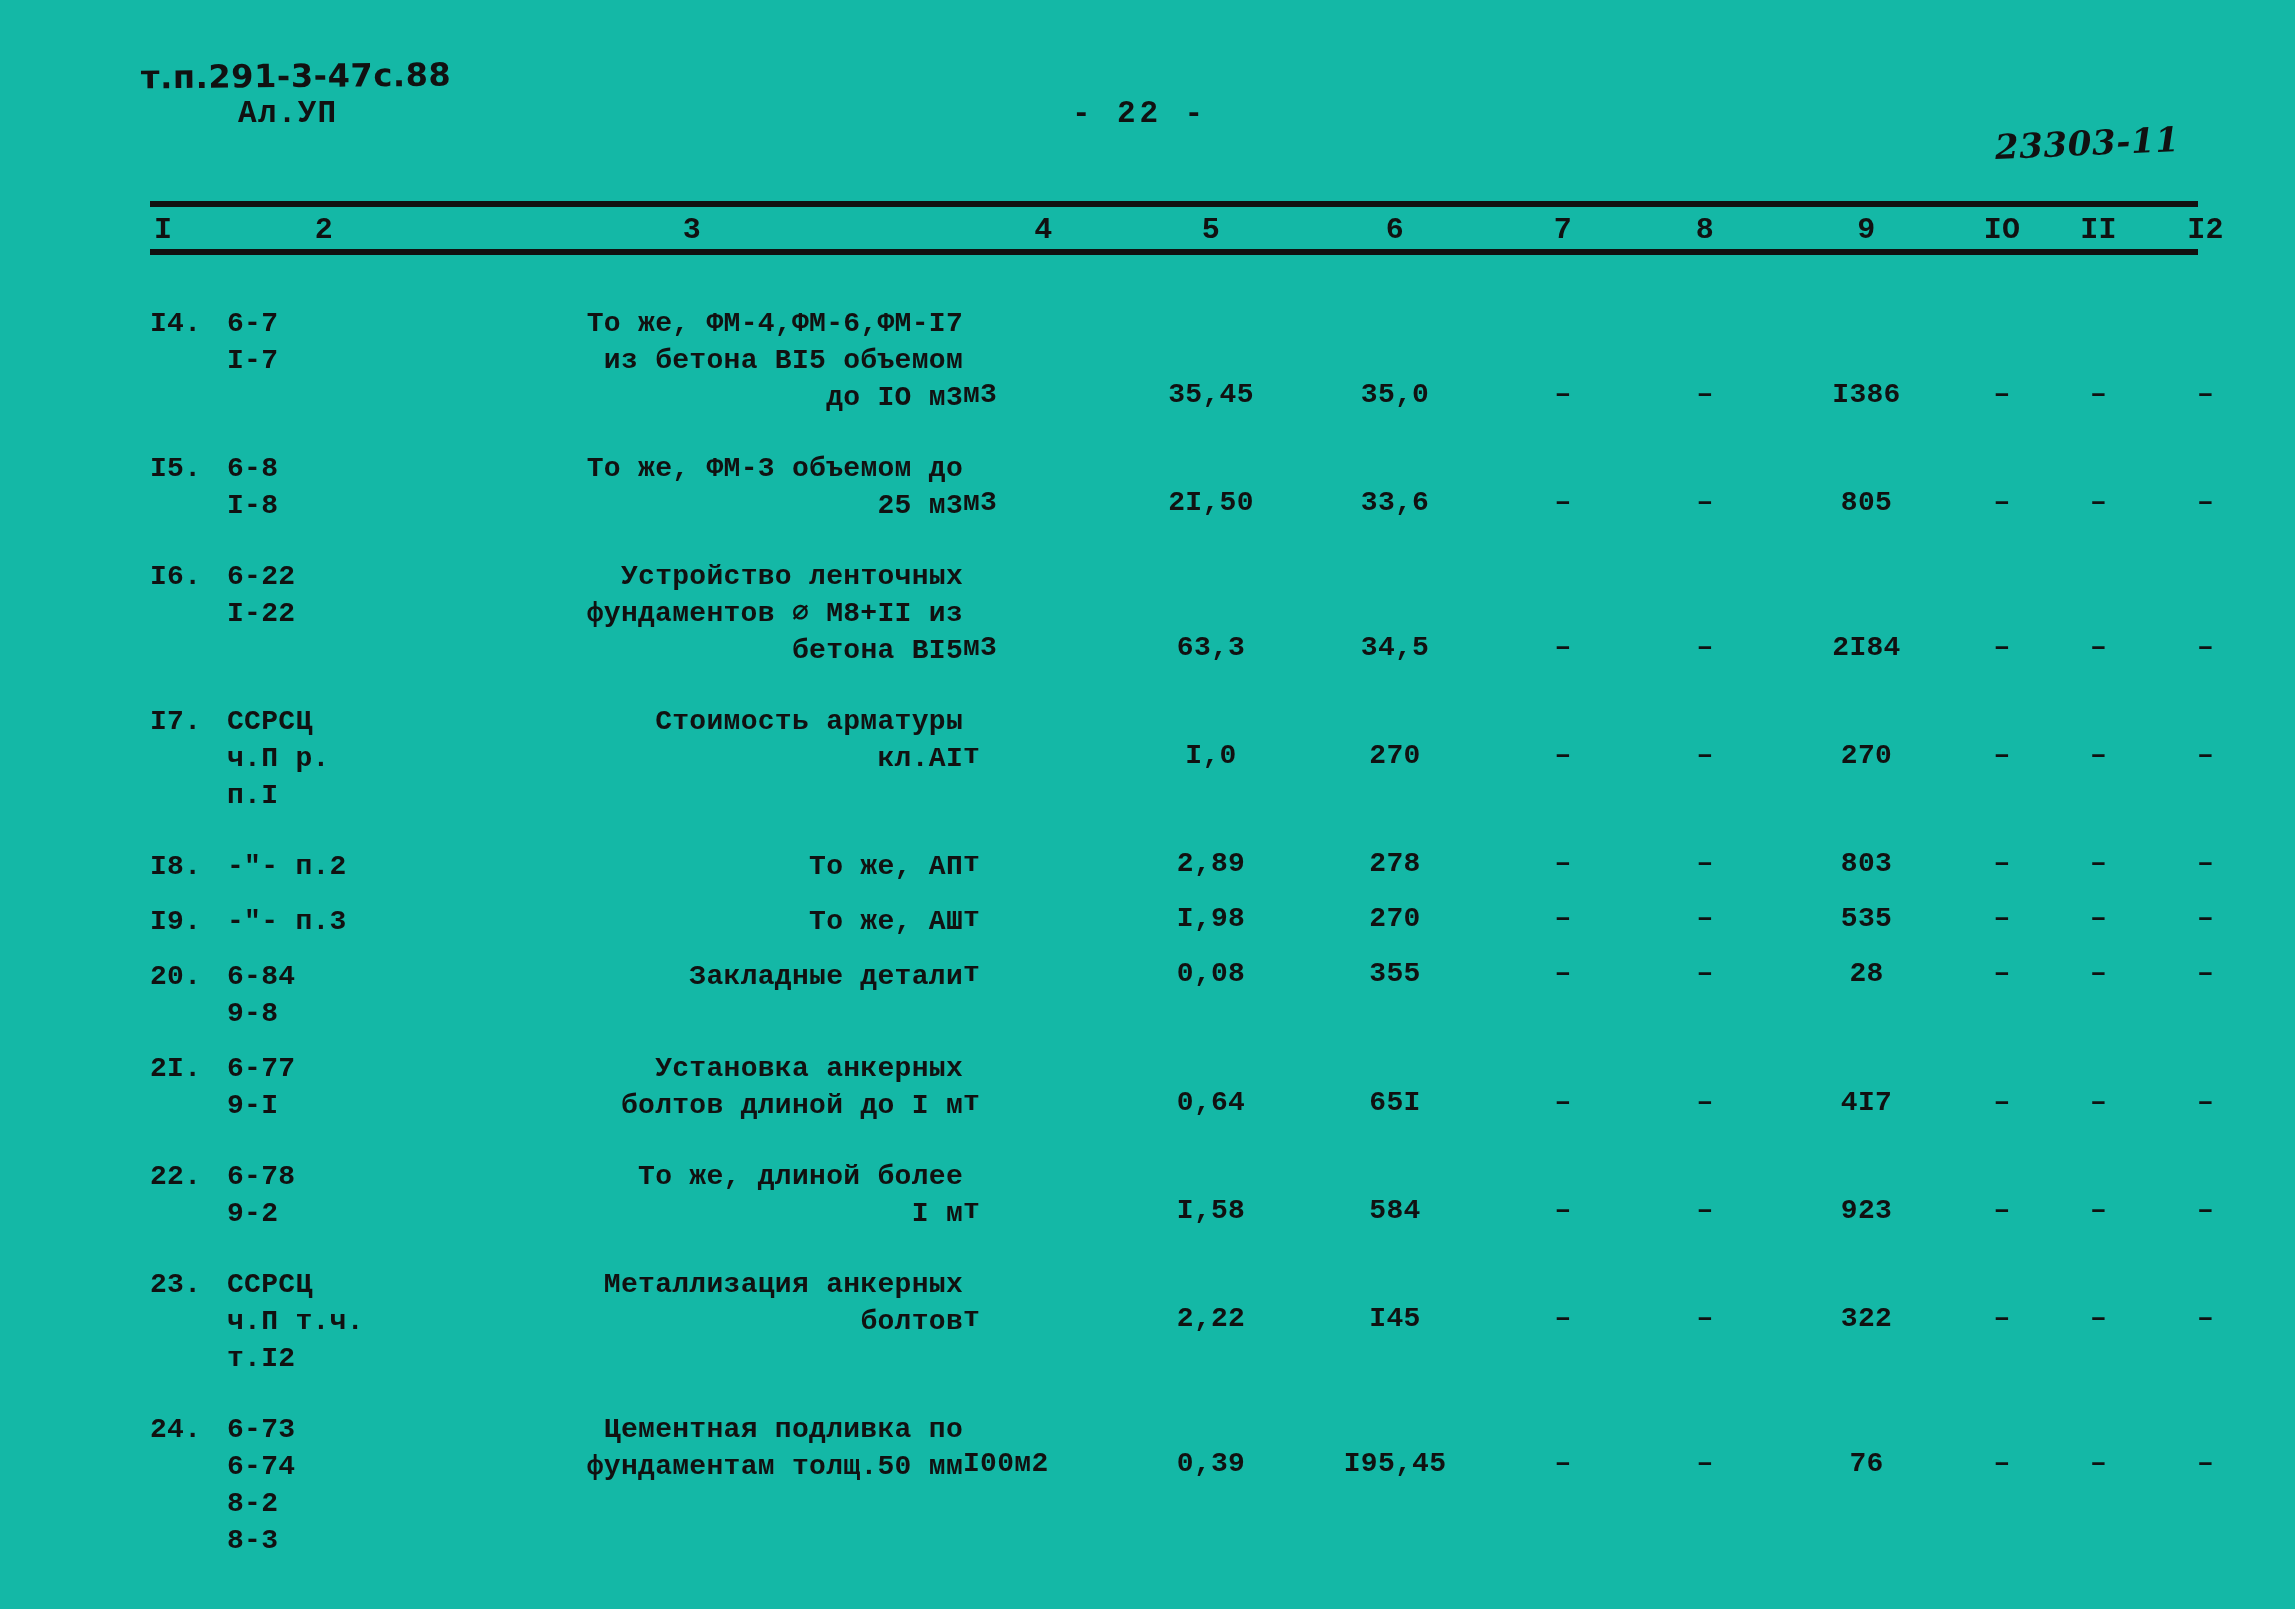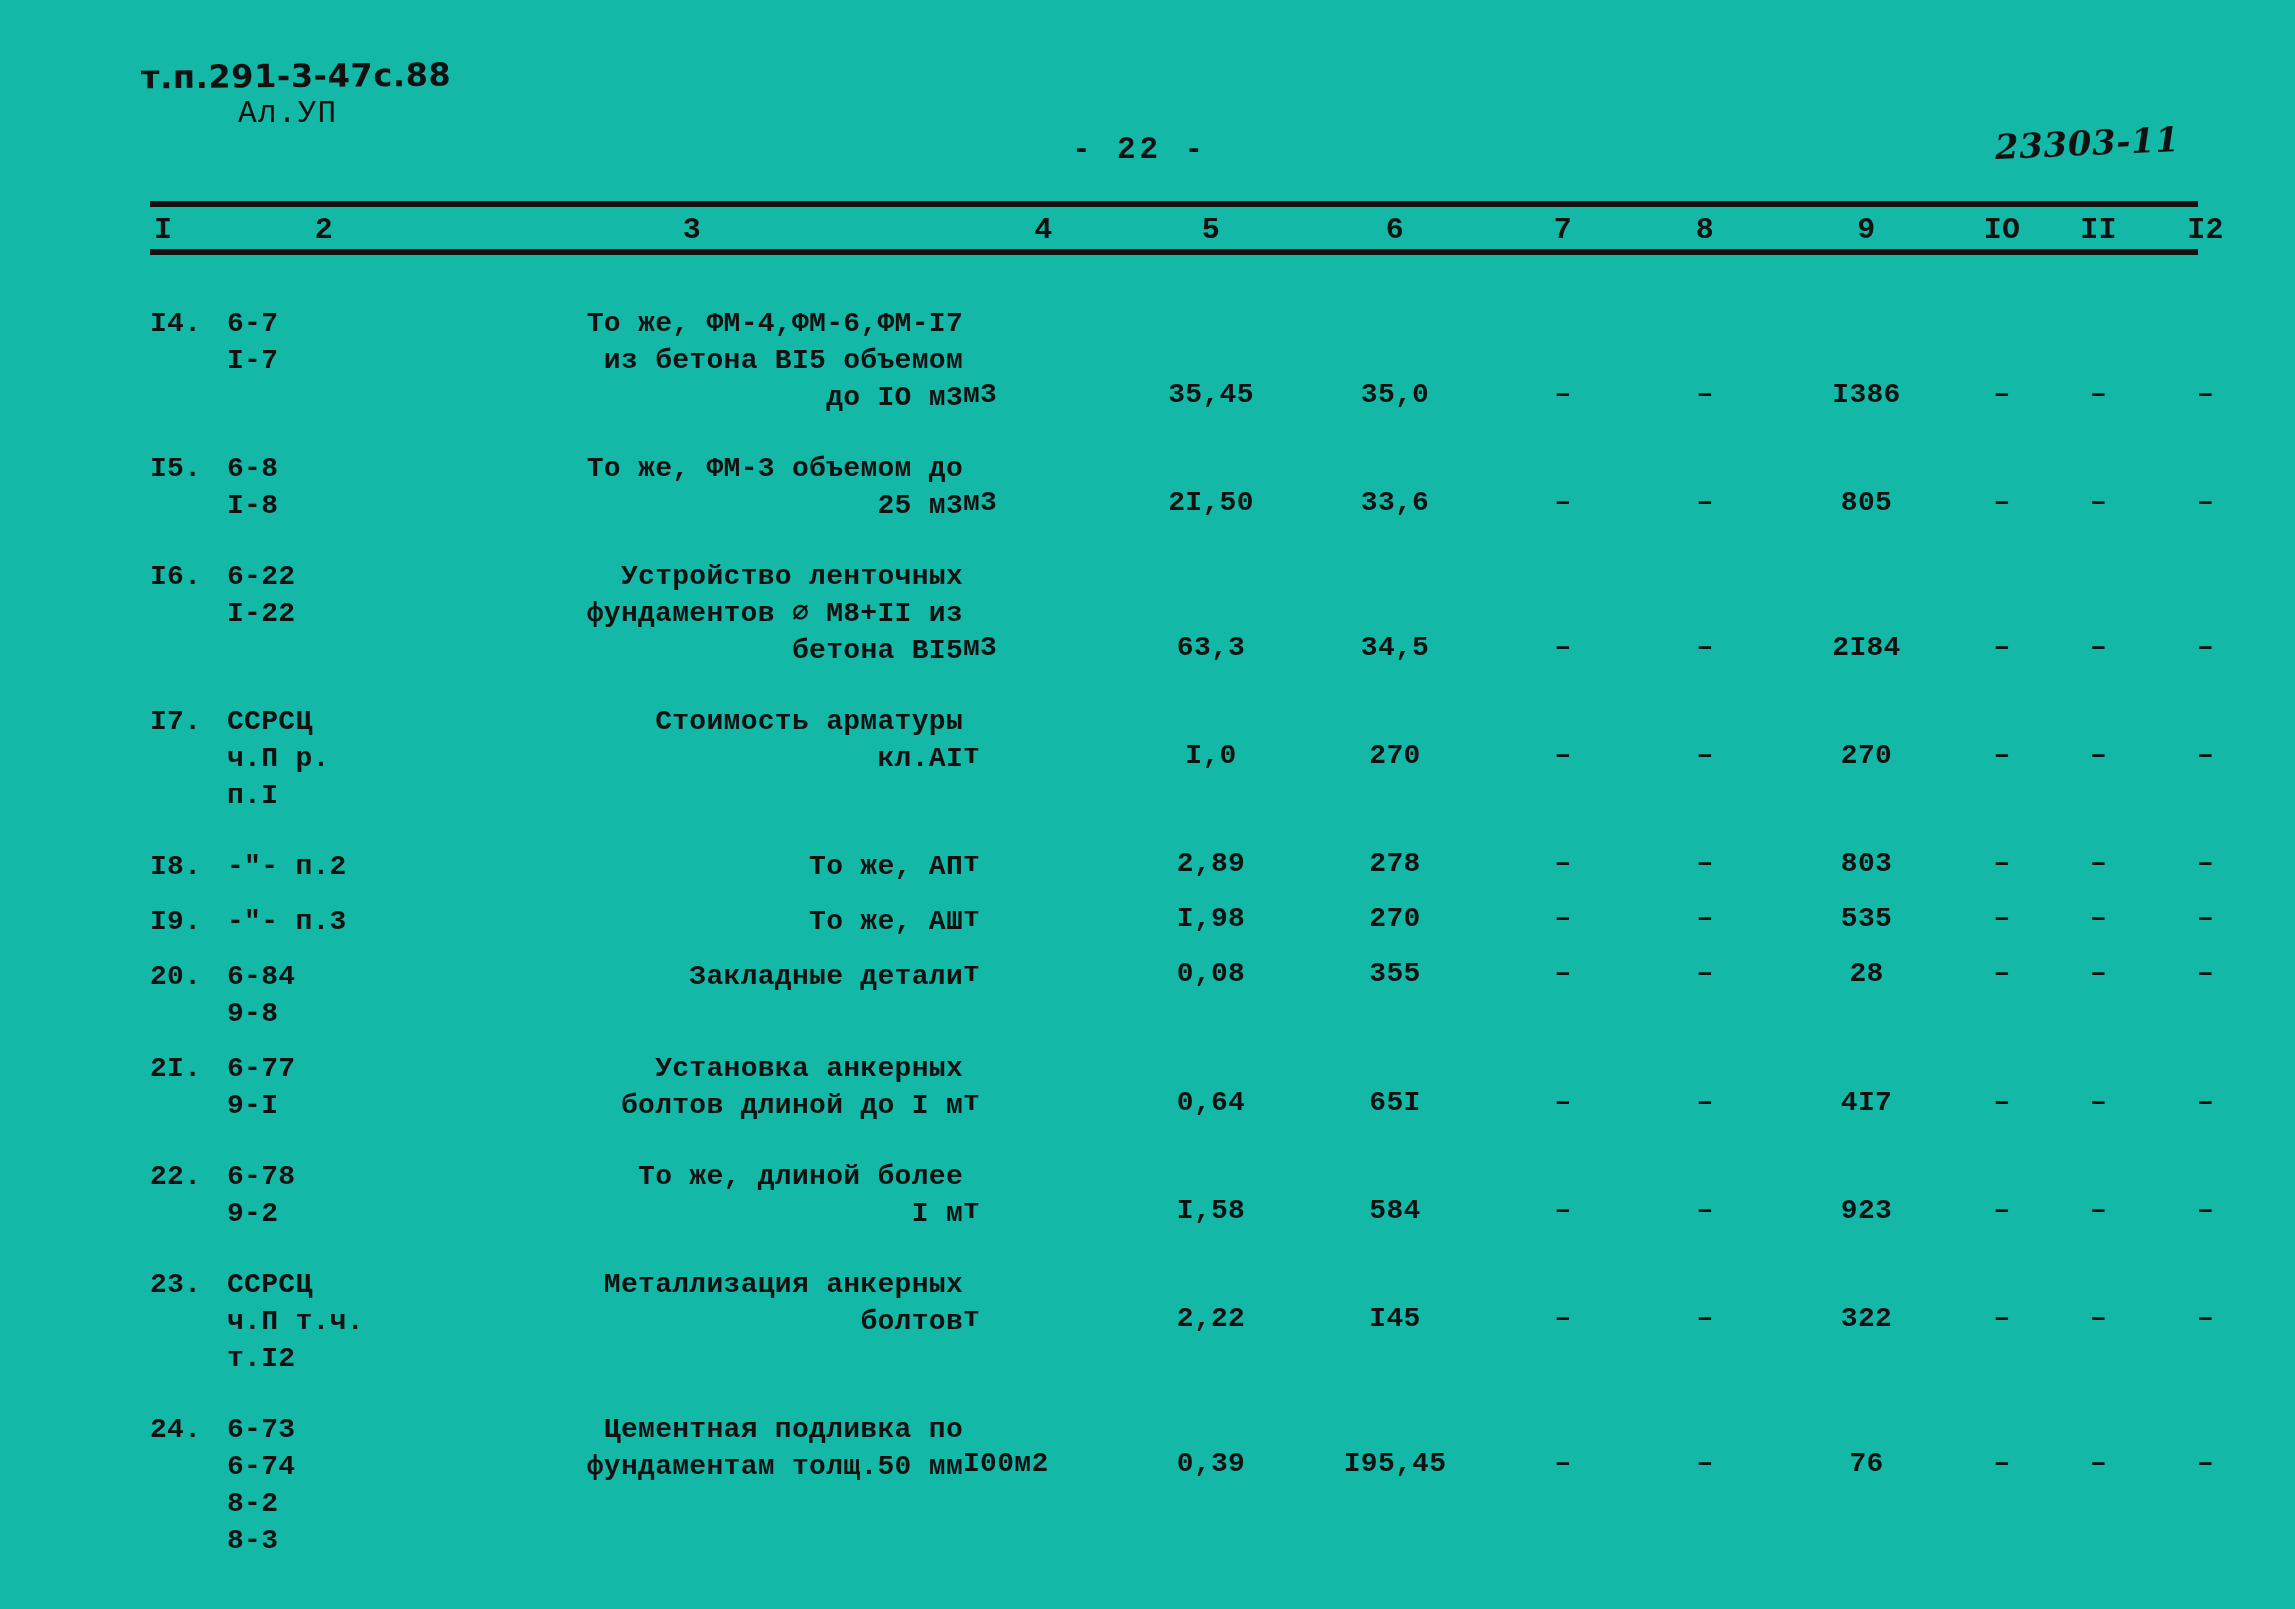--- a/index.html
+++ b/index.html
@@ -38,33 +38,32 @@
     font-weight: 700;
     letter-spacing: 0.6px;
     white-space: nowrap;
     transform: rotate(-0.5deg);
   }
   .album-code {
     position: absolute;
     left: 238px;
     top: 96px;
     font-size: 31px;
-    font-weight: 400;
+    font-weight: 700;
     letter-spacing: 1.3px;
     white-space: nowrap;
   }
   .page-number {
     position: absolute;
     left: 1072px;
     top: 96px;
     font-size: 31px;
     font-weight: 700;
     letter-spacing: 3.9px;
     white-space: nowrap;
-    margin-top: 36px;
   }
   .archive-number {
     position: absolute;
     left: 1995px;
     top: 123px;
     font-family: "DejaVu Serif", serif;
     font-size: 34px;
     font-style: italic;
     font-weight: 700;
     letter-spacing: 0.6px;

